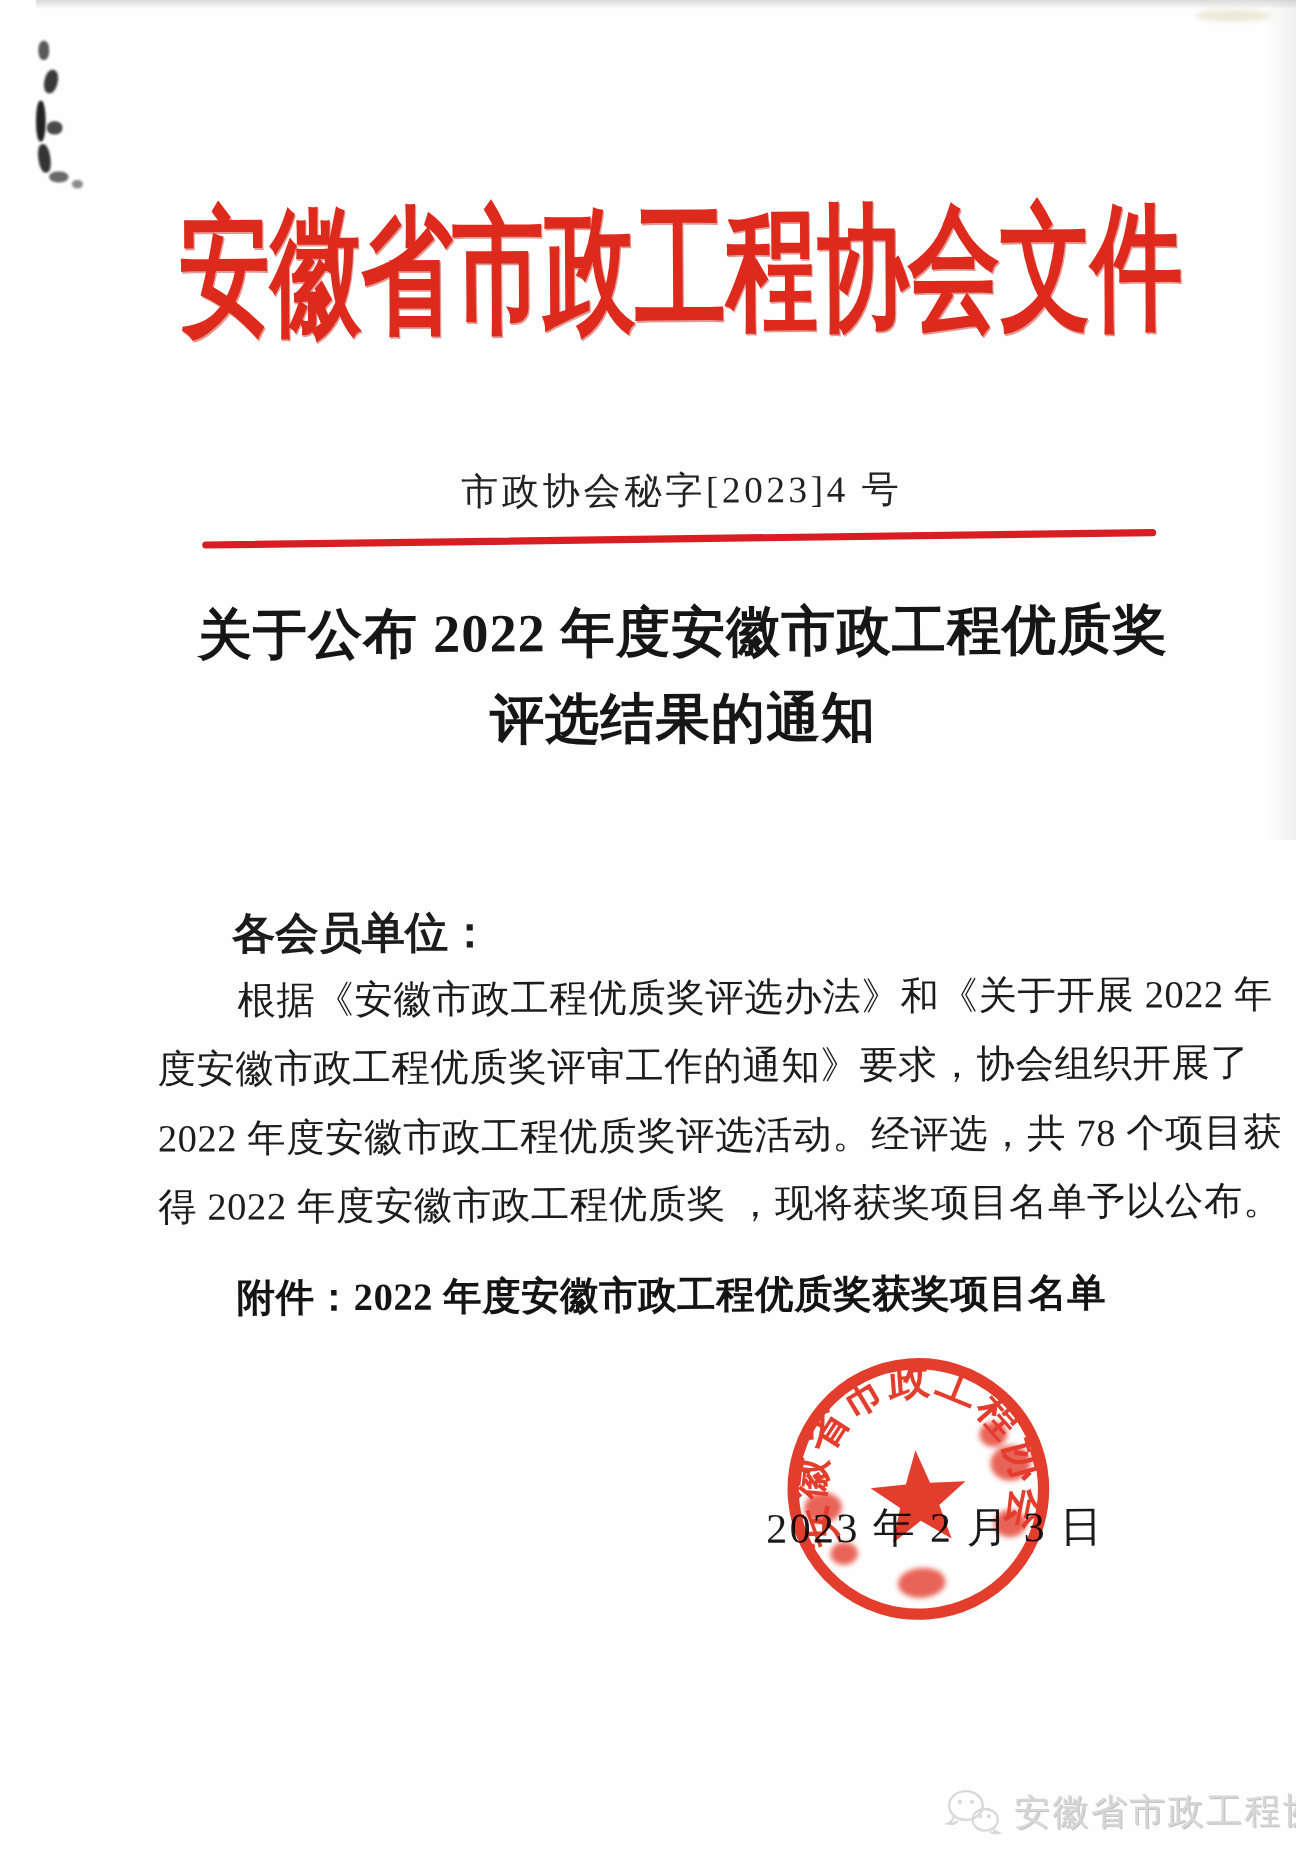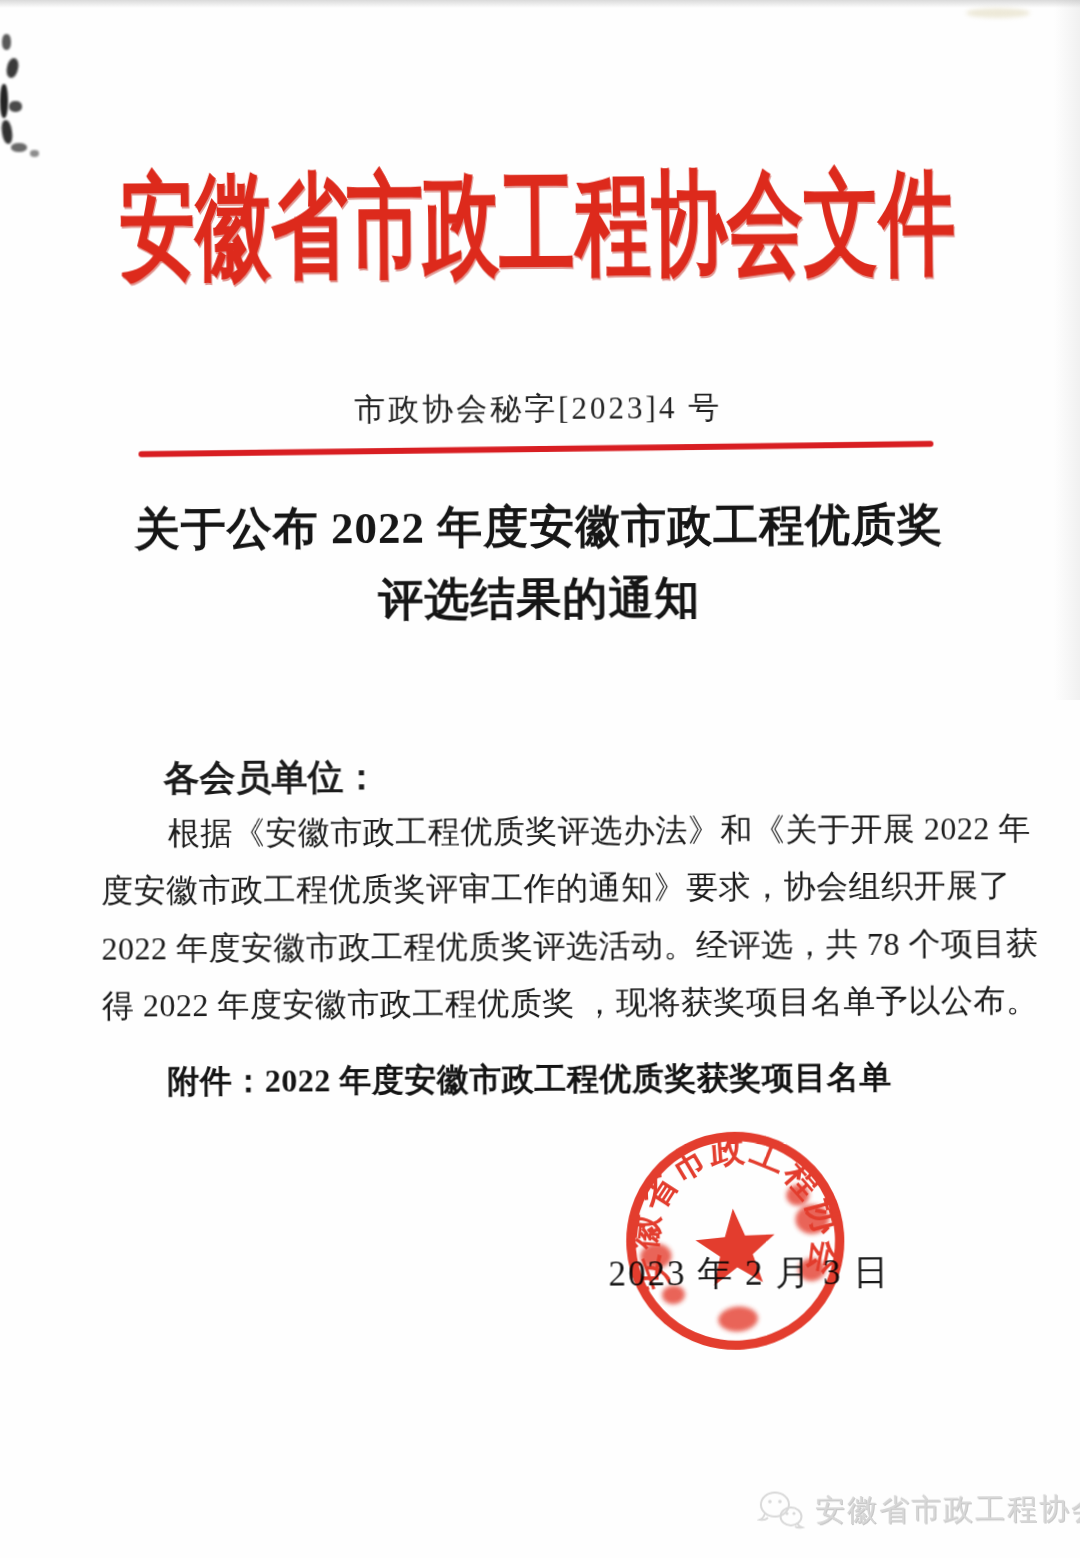--- a/index.html
+++ b/index.html
@@ -3,21 +3,21 @@
 <meta charset="utf-8">
 <style>
   html,body{margin:0;padding:0;}
   body{
     width:1080px;height:1558px;
     background:#ffffff;
     font-family:"Liberation Serif", serif;
     overflow:hidden;
     position:relative;
   }
-  .page{position:absolute;inset:0;background:#fefefe;}
+  .page{position:absolute;inset:0;background:#fefefe;margin-left:30px;}
   
   .scan-top-edge{position:absolute;left:0;top:0;width:1080px;height:8px;
     background:linear-gradient(to bottom, rgba(150,150,150,.35), rgba(150,150,150,0));}
   .scan-top-right-smudge{position:absolute;left:966px;top:8px;width:64px;height:10px;
     background:rgba(222,214,180,.5);border-radius:50%;filter:blur(2px);}
   .scan-right-shade{position:absolute;right:0;top:0;width:26px;height:700px;
     background:linear-gradient(to left, rgba(180,180,180,.18), rgba(180,180,180,0));}
   .noise{position:absolute;filter:blur(1px);border-radius:45%;}
   .n1{left:2px;top:34px;width:9px;height:16px;background:#5a5a5a;}
   .n2{left:7px;top:58px;width:11px;height:20px;background:#3a3a3a;transform:rotate(12deg);}

